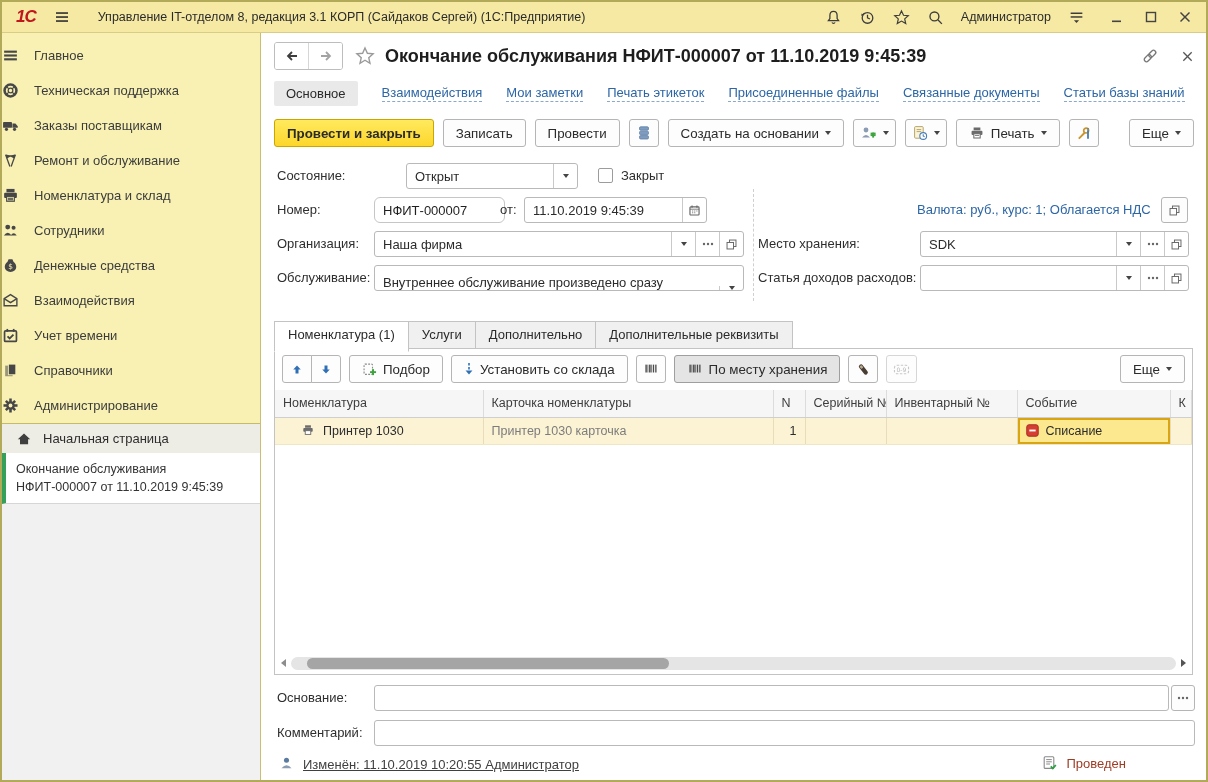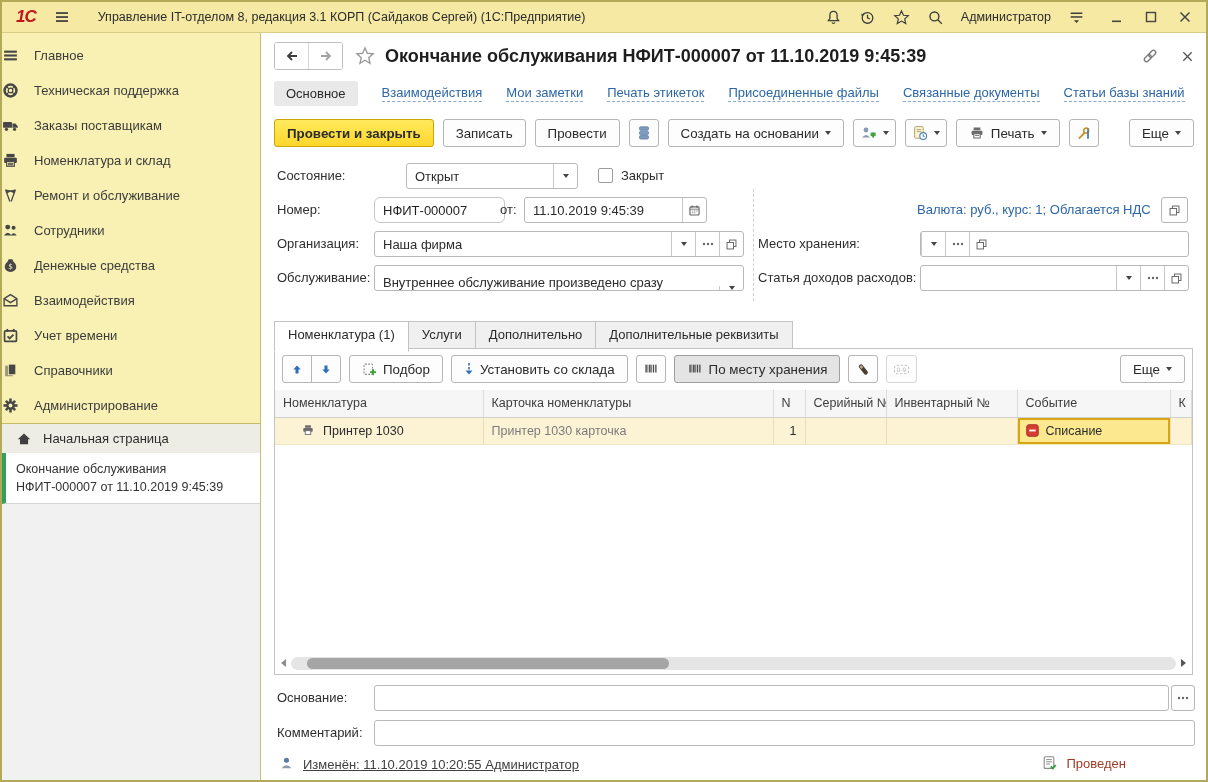--- a/index.html
+++ b/index.html
@@ -211,41 +211,41 @@
               <path d="M9.8 6.2h2.8l2.2 2.6v1.4H9.8z"></path>
               <circle cx="4.2" cy="11.6" r="1.5"></circle>
               <circle cx="11.8" cy="11.6" r="1.5"></circle>
             </svg>
           </span>
         <span>Заказы поставщикам</span>
       </div>
       <div class="side-item">
         <span class="ic">
             <svg width="17" height="17" viewBox="0 0 16 16">
-              <rect x="4.2" y="1.8" width="7.6" height="3.2" fill="currentColor"></rect>
-              <rect x="2" y="5.4" width="12" height="5" rx="1" fill="currentColor"></rect>
-              <rect x="4.4" y="8.8" width="7.2" height="4.6" fill="#f8f1b3" stroke="currentColor" stroke-width="1.1"></rect>
-              <line x1="5.6" y1="10.6" x2="10.4" y2="10.6" stroke="currentColor"></line>
-              <line x1="5.6" y1="12" x2="10.4" y2="12" stroke="currentColor"></line>
-            </svg>
-          </span>
-        <span>Номенклатура и склад</span>
-      </div>
-      <div class="side-item">
-        <span class="ic">
-            <svg width="17" height="17" viewBox="0 0 16 16">
               <g stroke="currentColor" stroke-width="1.2">
                 <line x1="3.4" y1="2.6" x2="7.4" y2="13.6"></line>
                 <line x1="12.6" y1="2.6" x2="8.6" y2="13.6"></line>
               </g>
               <polygon points="3.4,2.4 9.4,3.6 4.6,6.2" fill="currentColor"></polygon>
               <polygon points="12.6,2.4 6.6,3.6 11.4,6.2" fill="currentColor"></polygon>
             </svg>
           </span>
         <span>Ремонт и обслуживание</span>
+      </div>
+      <div class="side-item">
+        <span class="ic">
+            <svg width="17" height="17" viewBox="0 0 16 16">
+              <rect x="4.2" y="1.8" width="7.6" height="3.2" fill="currentColor"></rect>
+              <rect x="2" y="5.4" width="12" height="5" rx="1" fill="currentColor"></rect>
+              <rect x="4.4" y="8.8" width="7.2" height="4.6" fill="#f8f1b3" stroke="currentColor" stroke-width="1.1"></rect>
+              <line x1="5.6" y1="10.6" x2="10.4" y2="10.6" stroke="currentColor"></line>
+              <line x1="5.6" y1="12" x2="10.4" y2="12" stroke="currentColor"></line>
+            </svg>
+          </span>
+        <span>Номенклатура и склад</span>
       </div>
       <div class="side-item">
         <span class="ic">
             <svg width="17" height="17" viewBox="0 0 16 16" fill="currentColor">
               <circle cx="5.4" cy="4.8" r="2.3"></circle>
               <path d="M1.8 12.6q3.6-5 7.2 0z"></path>
               <circle cx="10.9" cy="5.4" r="1.9"></circle>
               <path d="M8.2 12.6q2.8-4.2 5.6 0z"></path>
             </svg>
           </span>
@@ -507,20 +507,21 @@
     <span class="flabel link" style="left:656px;top:169px;">Валюта: руб., курс: 1; Облагается НДС</span>
     <span class="sqbtn" style="left:900px;top:164px;">
       <svg width="13" height="13" viewBox="0 0 16 16" fill="none" stroke="#666" stroke-width="1.2">
           <rect x="5.5" y="2.5" width="8" height="8"></rect>
           <rect x="2.5" y="5.5" width="8" height="8" fill="#fdfdfd"></rect>
         </svg>
     </span>
 
     <span class="flabel" style="left:497px;top:203px;">Место хранения:</span>
     <span class="combo" style="left:659px;top:198px;width:269px;">
+      <span class="combo-text">SDK</span>
       <span class="combo-seg">
           <span class="caret"></span>
         </span>
       <span class="combo-seg">
           <svg width="12" height="4" viewBox="0 0 12 4">
             <g fill="#666">
               <circle cx="2" cy="2" r="1.2"></circle>
               <circle cx="6" cy="2" r="1.2"></circle>
               <circle cx="10" cy="2" r="1.2"></circle>
             </g>

